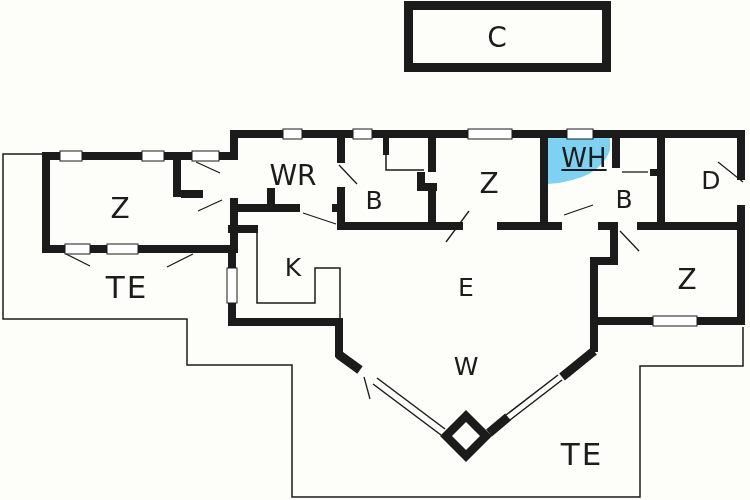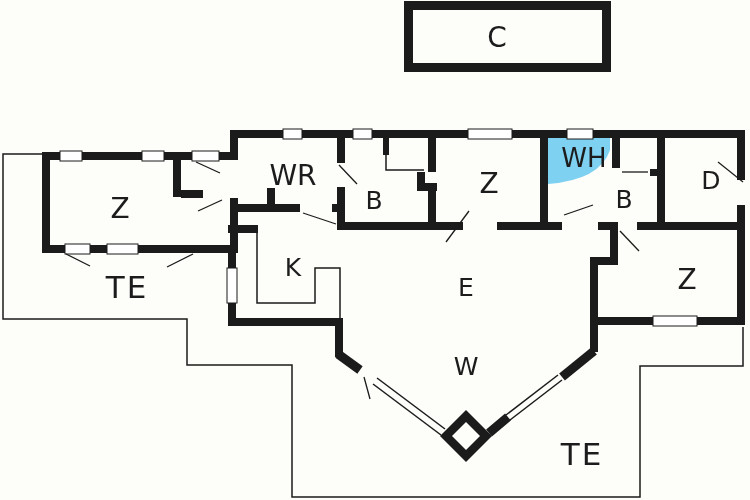--- a/index.html
+++ b/index.html
@@ -144,21 +144,21 @@
       <polyline class="wline thin" points="386,155 386,170 424,170"></polyline>
     </g>
   </svg>
 
   <span class="room-label lg" style="left:497px;top:38px;">C</span>
   <span class="room-label lg" style="left:120px;top:209px;">Z</span>
   <span class="room-label te" style="left:127px;top:287px;">TE</span>
   <span class="room-label lg" style="left:293px;top:176px;">WR</span>
   <span class="room-label md" style="left:374px;top:200px;">B</span>
   <span class="room-label lg" style="left:489px;top:184px;">Z</span>
-  <span class="room-label wh" style="left:584px;top:158px;">WH</span>
+  <span class="room-label wh" style="left:584px;top:158px;text-decoration:underline;">WH</span>
   <span class="room-label md" style="left:624px;top:199px;">B</span>
   <span class="room-label md" style="left:711px;top:180px;">D</span>
   <span class="room-label lg" style="left:687px;top:280px;">Z</span>
   <span class="room-label md" style="left:293px;top:267px;">K</span>
   <span class="room-label md" style="left:466px;top:287px;">E</span>
   <span class="room-label md" style="left:466px;top:366px;">W</span>
   <span class="room-label te" style="left:582px;top:454px;">TE</span>
 </div>
 
 </body></html>

